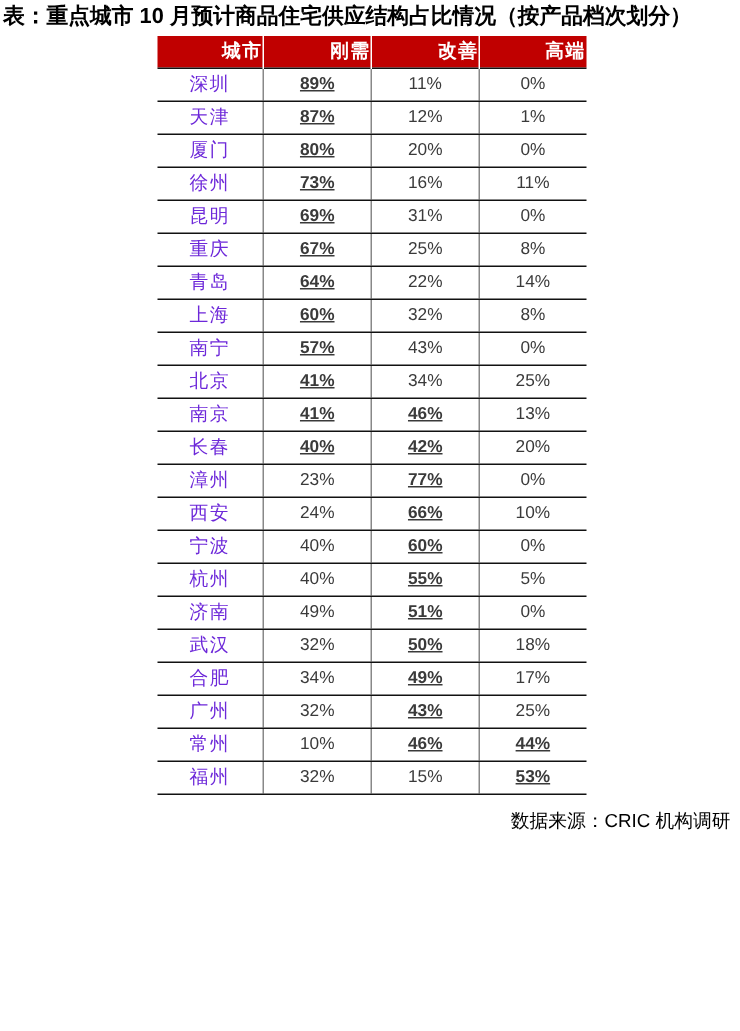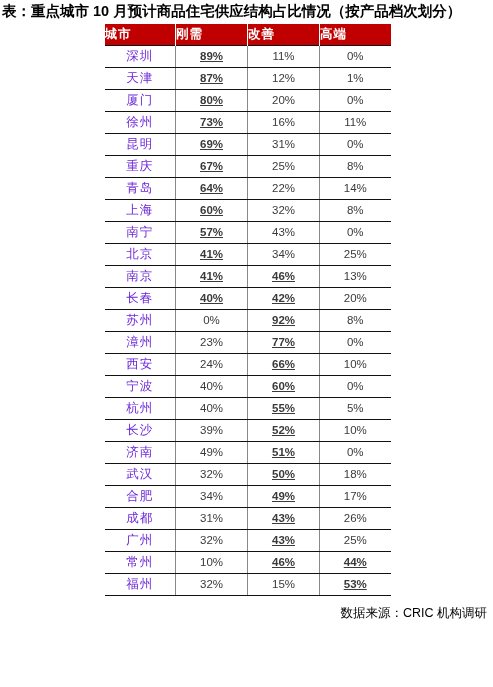--- a/index.html
+++ b/index.html
@@ -55,21 +55,21 @@
   table.data col.c-c { width: 71px; }
 
   table.data thead th {
     background: #C00000;
     color: #ffffff;
     font-weight: bold;
     font-size: 12.5px;
     height: 21px;
     line-height: 21px;
     padding: 0;
-    text-align: left;
+    text-align: right;
     border-left: 1px solid #ffffff;
     border-right: 1px solid #ffffff;
     border-top: none;
     border-bottom: none;
     letter-spacing: 1px;
   }
   table.data thead th:first-child { border-left: none; }
   table.data thead th:last-child  { border-right: none; }
 
   table.data tbody td {
@@ -207,26 +207,20 @@
             <td class="hl">46%</td>
             <td>13%</td>
           </tr>
           <tr>
             <td class="city">长春</td>
             <td class="hl">40%</td>
             <td class="hl">42%</td>
             <td>20%</td>
           </tr>
           <tr>
-            <td class="city">苏州</td>
-            <td>0%</td>
-            <td class="hl">92%</td>
-            <td>8%</td>
-          </tr>
-          <tr>
             <td class="city">漳州</td>
             <td>23%</td>
             <td class="hl">77%</td>
             <td>0%</td>
           </tr>
           <tr>
             <td class="city">西安</td>
             <td>24%</td>
             <td class="hl">66%</td>
             <td>10%</td>
@@ -237,50 +231,38 @@
             <td class="hl">60%</td>
             <td>0%</td>
           </tr>
           <tr>
             <td class="city">杭州</td>
             <td>40%</td>
             <td class="hl">55%</td>
             <td>5%</td>
           </tr>
           <tr>
-            <td class="city">长沙</td>
-            <td>39%</td>
-            <td class="hl">52%</td>
-            <td>10%</td>
-          </tr>
-          <tr>
             <td class="city">济南</td>
             <td>49%</td>
             <td class="hl">51%</td>
             <td>0%</td>
           </tr>
           <tr>
             <td class="city">武汉</td>
             <td>32%</td>
             <td class="hl">50%</td>
             <td>18%</td>
           </tr>
           <tr>
             <td class="city">合肥</td>
             <td>34%</td>
             <td class="hl">49%</td>
             <td>17%</td>
           </tr>
           <tr>
-            <td class="city">成都</td>
-            <td>31%</td>
-            <td class="hl">43%</td>
-            <td>26%</td>
-          </tr>
-          <tr>
             <td class="city">广州</td>
             <td>32%</td>
             <td class="hl">43%</td>
             <td>25%</td>
           </tr>
           <tr>
             <td class="city">常州</td>
             <td>10%</td>
             <td class="hl">46%</td>
             <td class="hl">44%</td>

